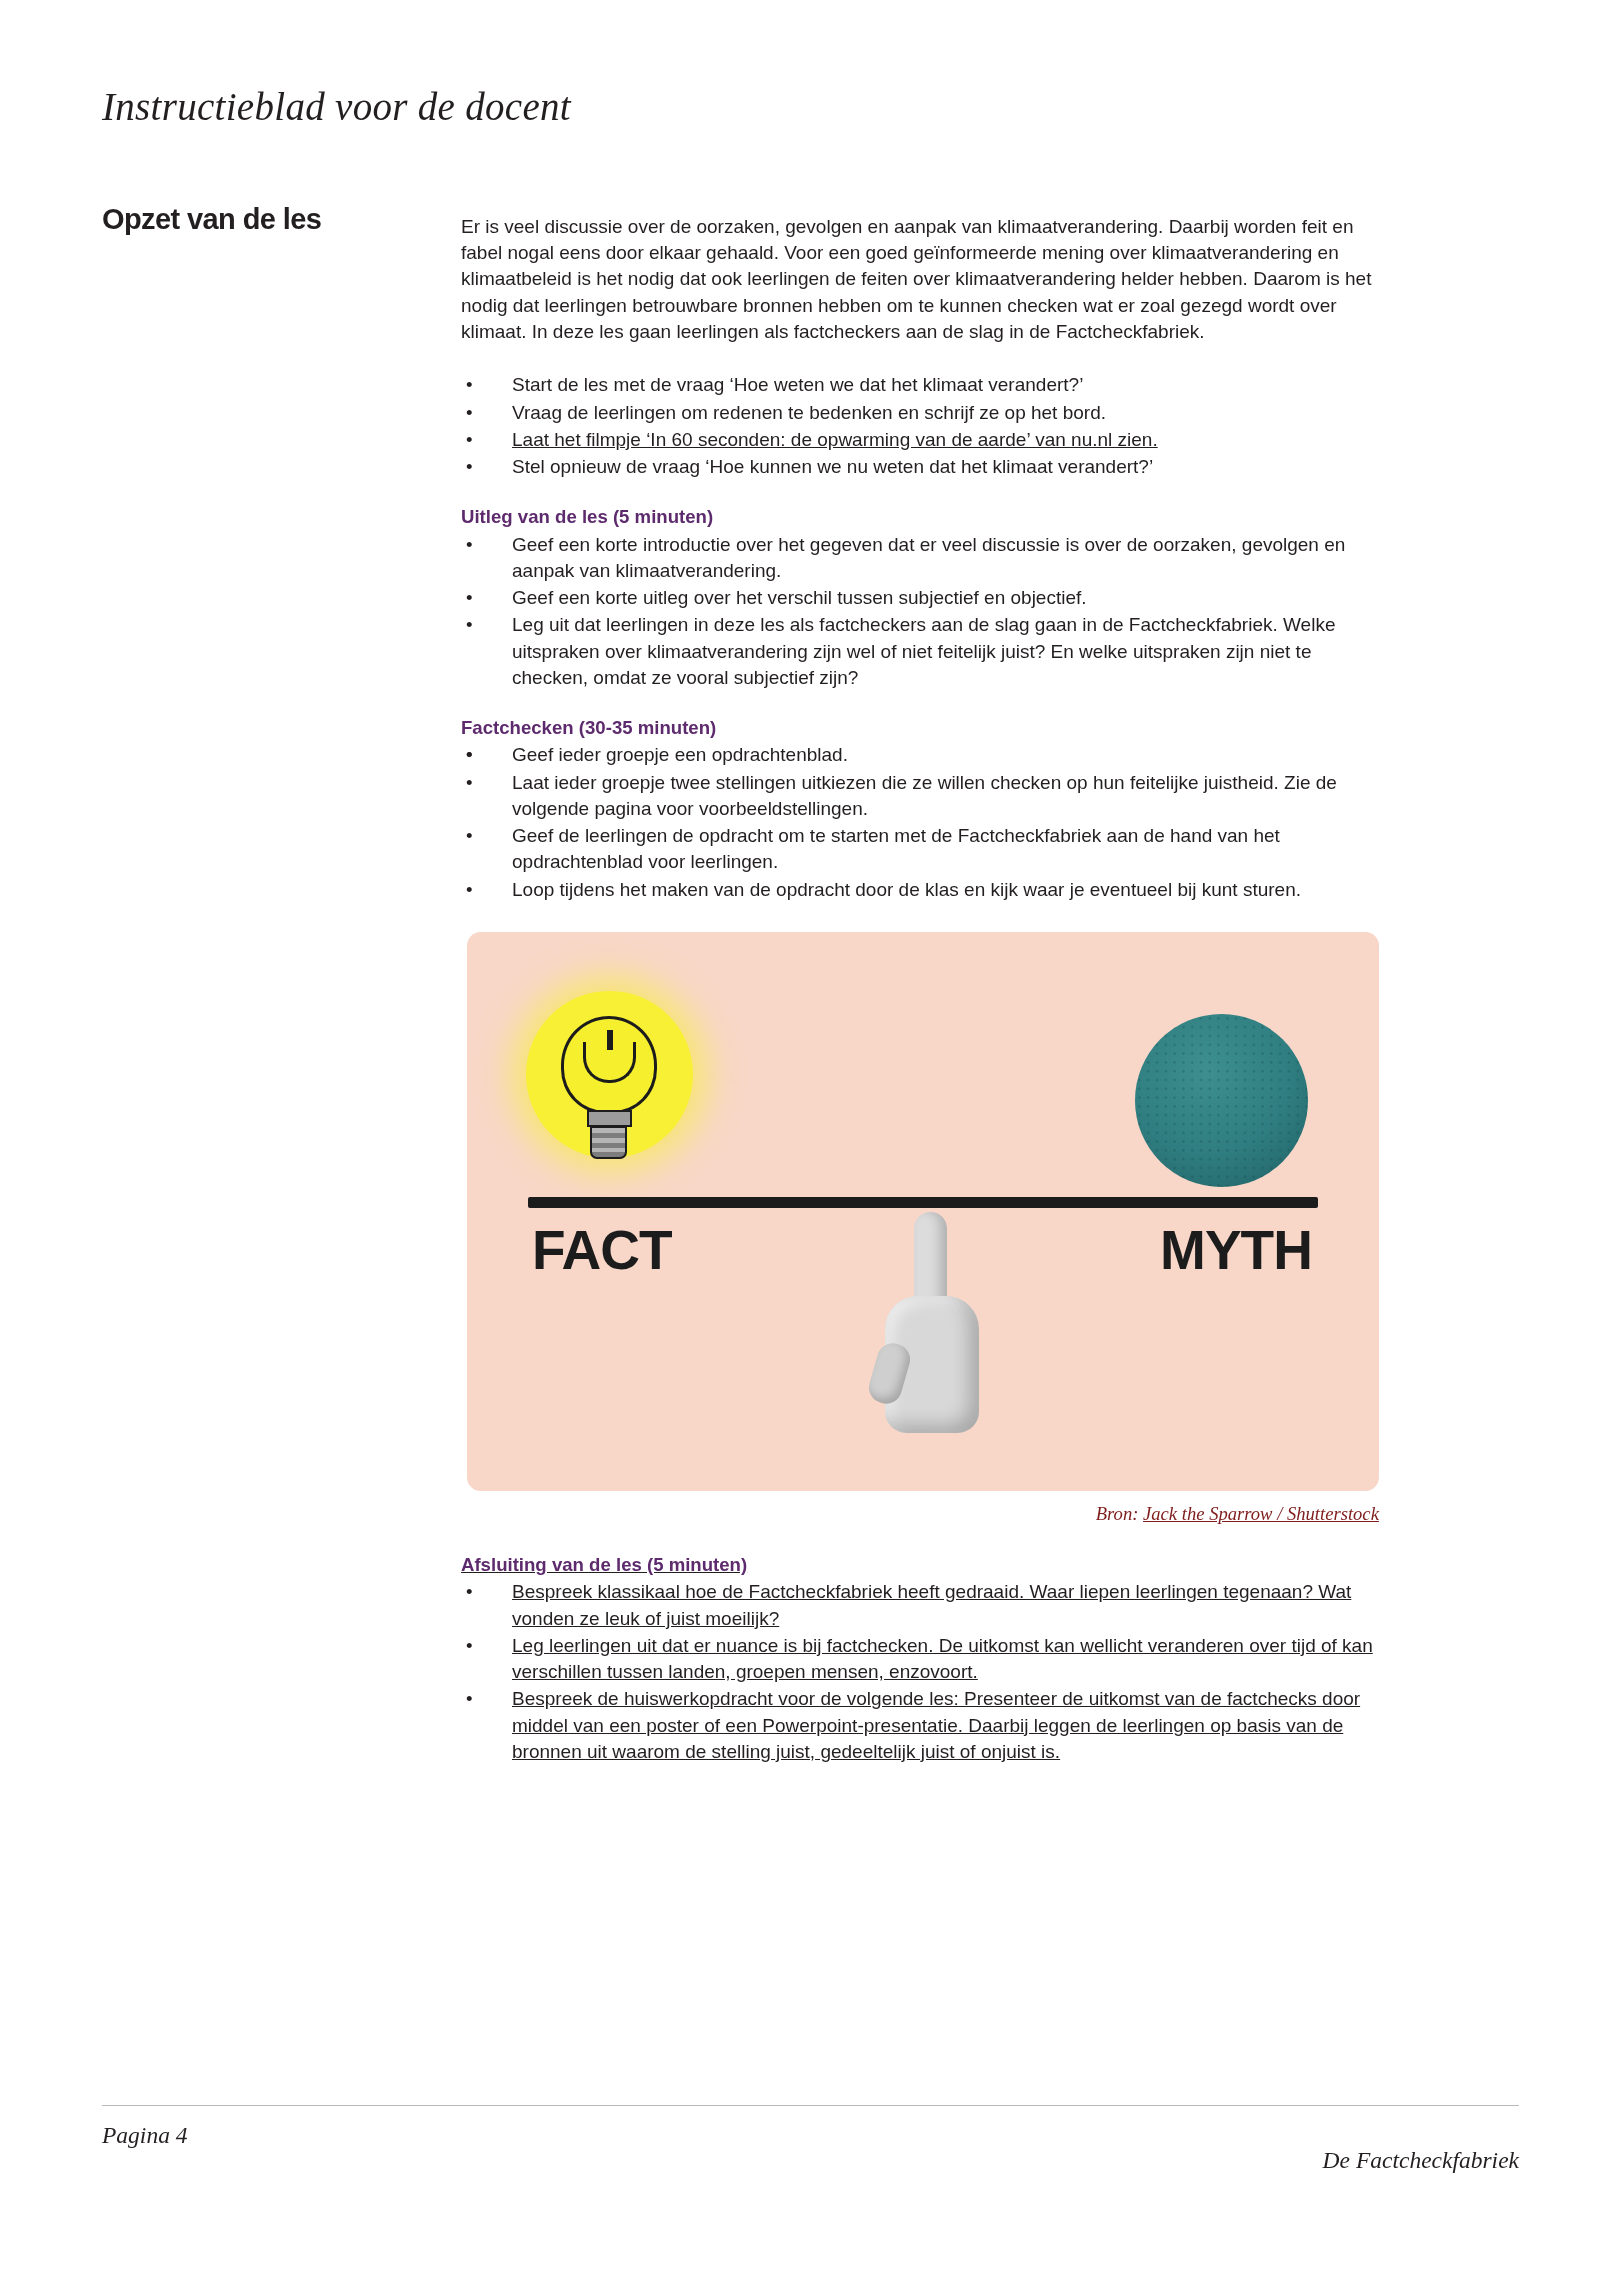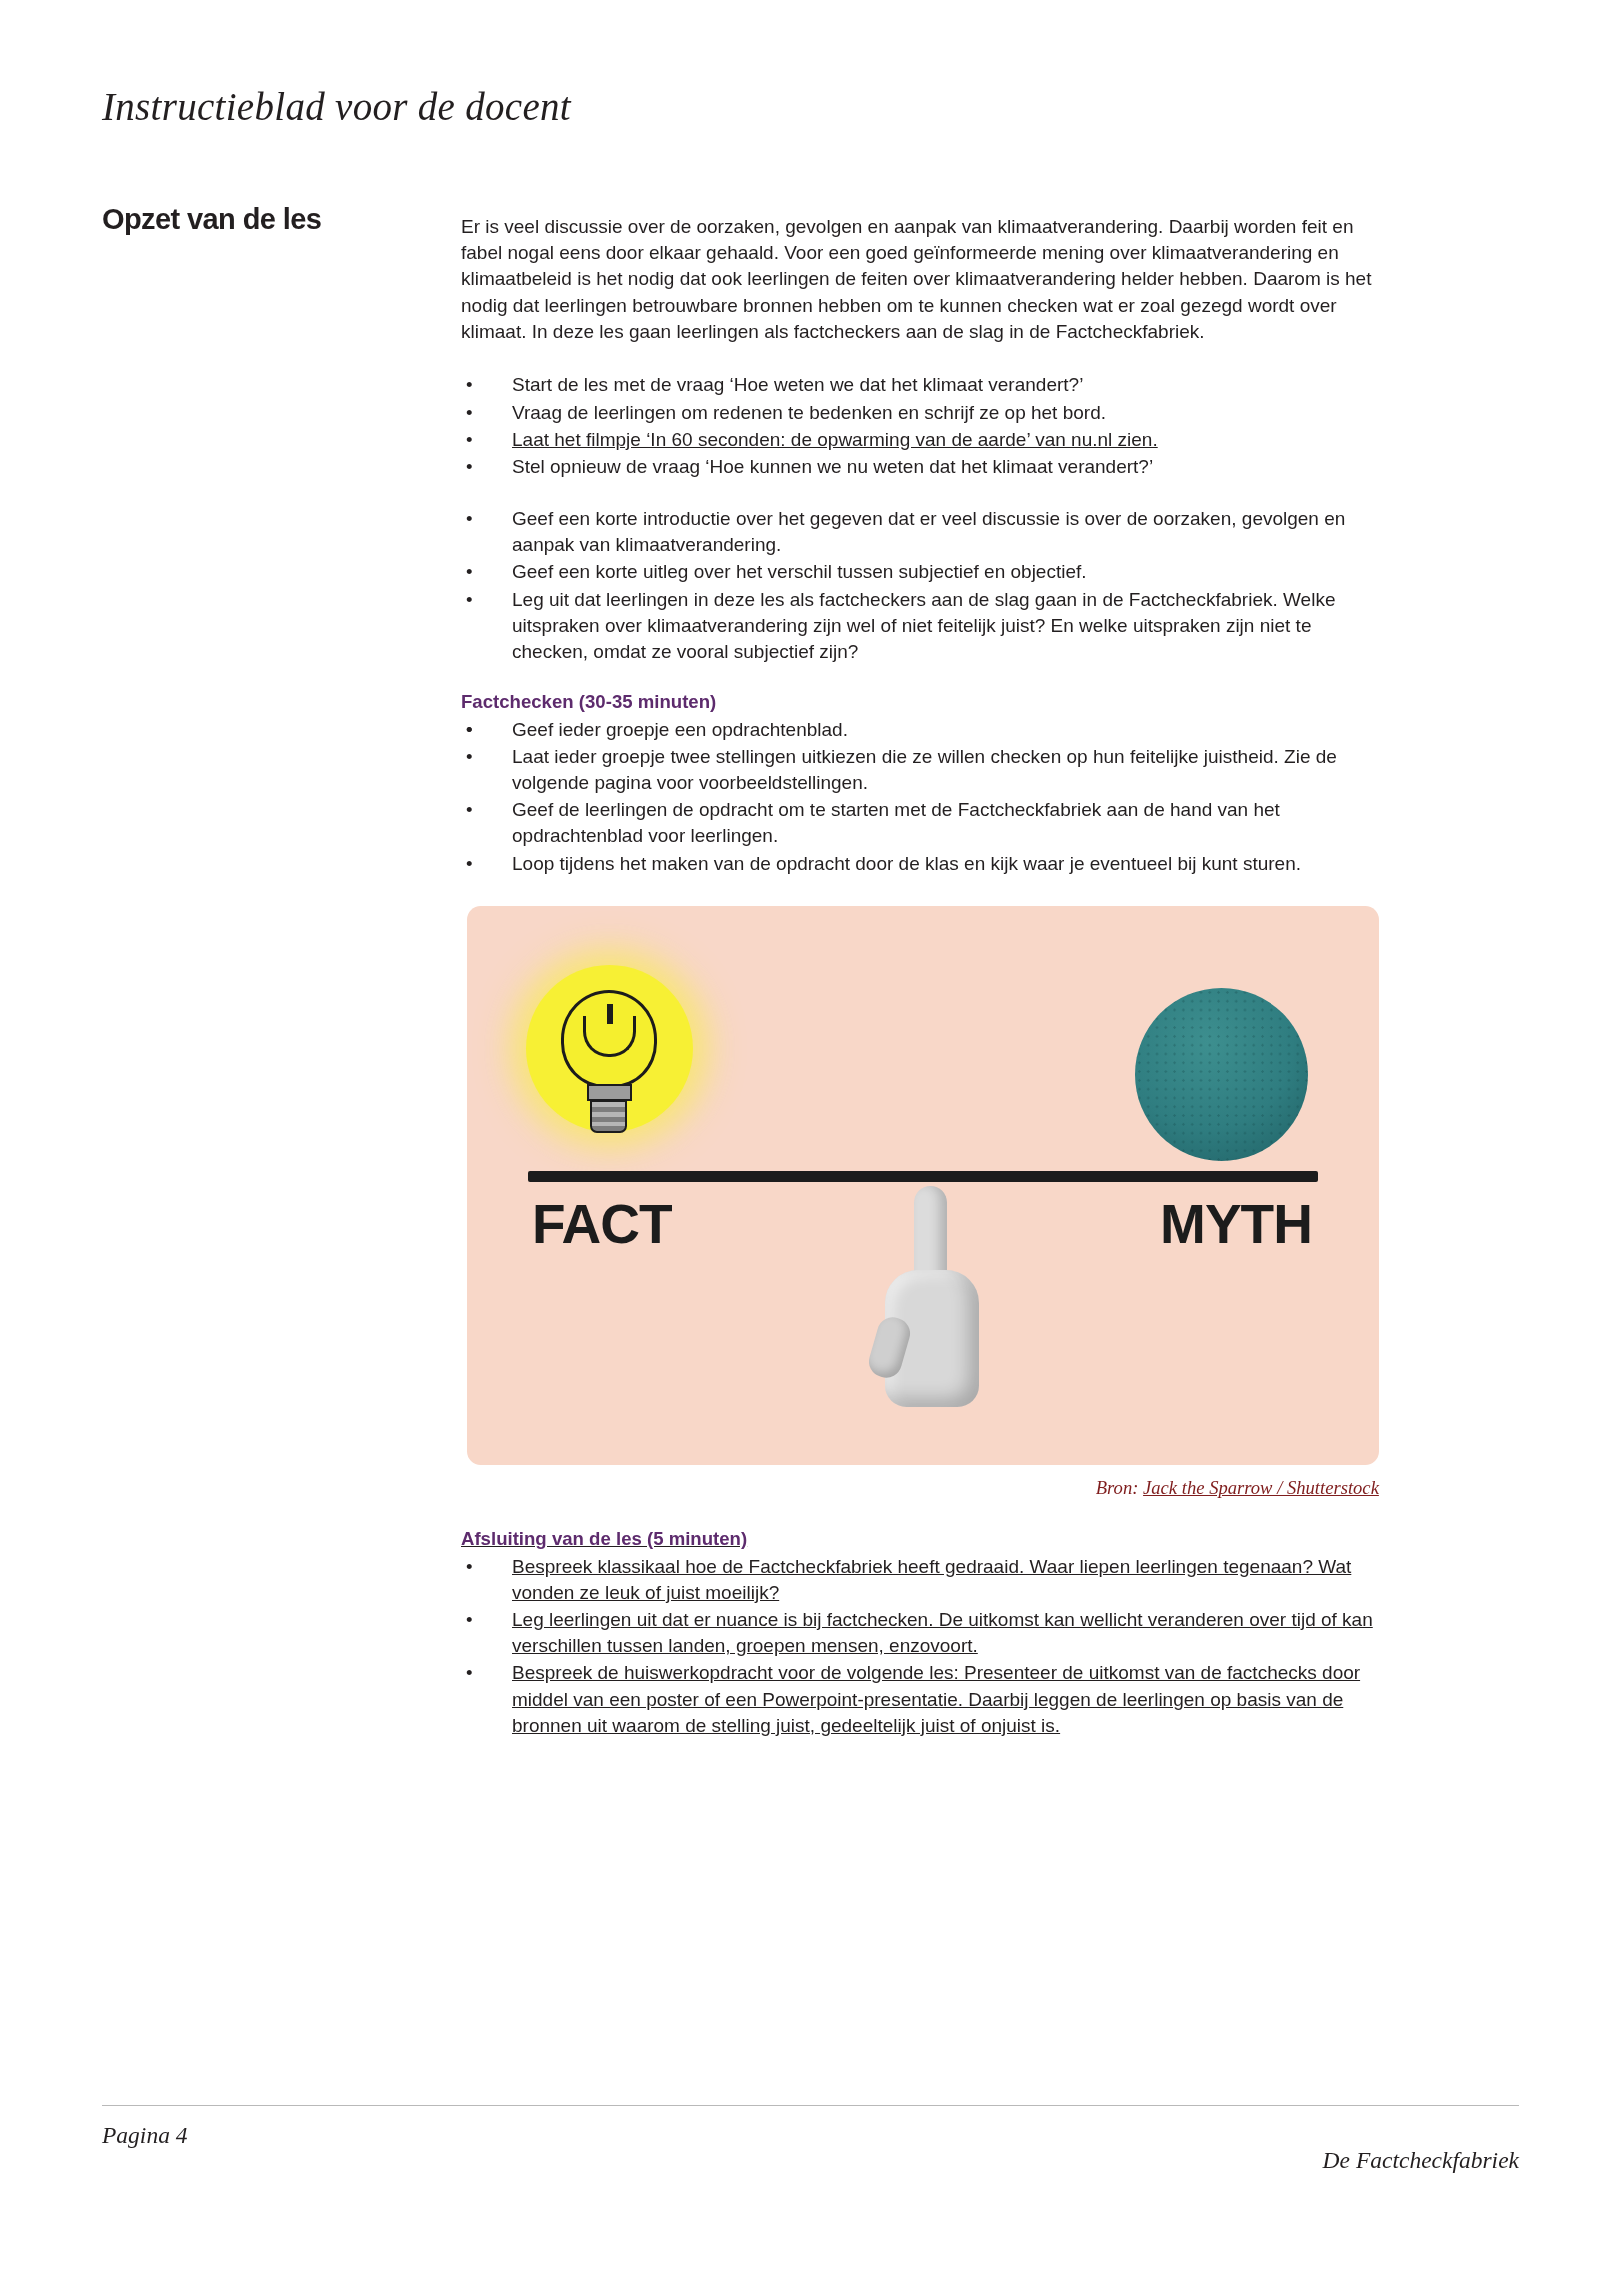--- a/index.html
+++ b/index.html
@@ -312,20 +312,21 @@
     <div class="block">
       <ul class="bullets">
         <li><span class="dot">•</span><span>Start de les met de vraag ‘Hoe weten we dat het klimaat verandert?’</span></li>
         <li><span class="dot">•</span><span>Vraag de leerlingen om redenen te bedenken en schrijf ze op het bord.</span></li>
         <li><span class="dot">•</span><span class="inline-link">Laat het filmpje ‘In 60 seconden: de opwarming van de aarde’ van nu.nl zien.</span></li>
         <li><span class="dot">•</span><span>Stel opnieuw de vraag ‘Hoe kunnen we nu weten dat het klimaat verandert?’</span></li>
       </ul>
     </div>
 
     <div class="block">
+      <div class="block-title">Uitleg van de les (5 minuten)</div>
       <ul class="bullets">
         <li><span class="dot">•</span><span>Geef een korte introductie over het gegeven dat er veel discussie is over de oorzaken, gevolgen en aanpak van klimaatverandering.</span></li>
         <li><span class="dot">•</span><span>Geef een korte uitleg over het verschil tussen subjectief en objectief.</span></li>
         <li><span class="dot">•</span><span>Leg uit dat leerlingen in deze les als factcheckers aan de slag gaan in de Factcheckfabriek. Welke uitspraken over klimaatverandering zijn wel of niet feitelijk juist? En welke uitspraken zijn niet te checken, omdat ze vooral subjectief zijn?</span></li>
       </ul>
     </div>
 
     <div class="block">
       <div class="block-title">Factchecken (30-35 minuten)</div>
       <ul class="bullets">

